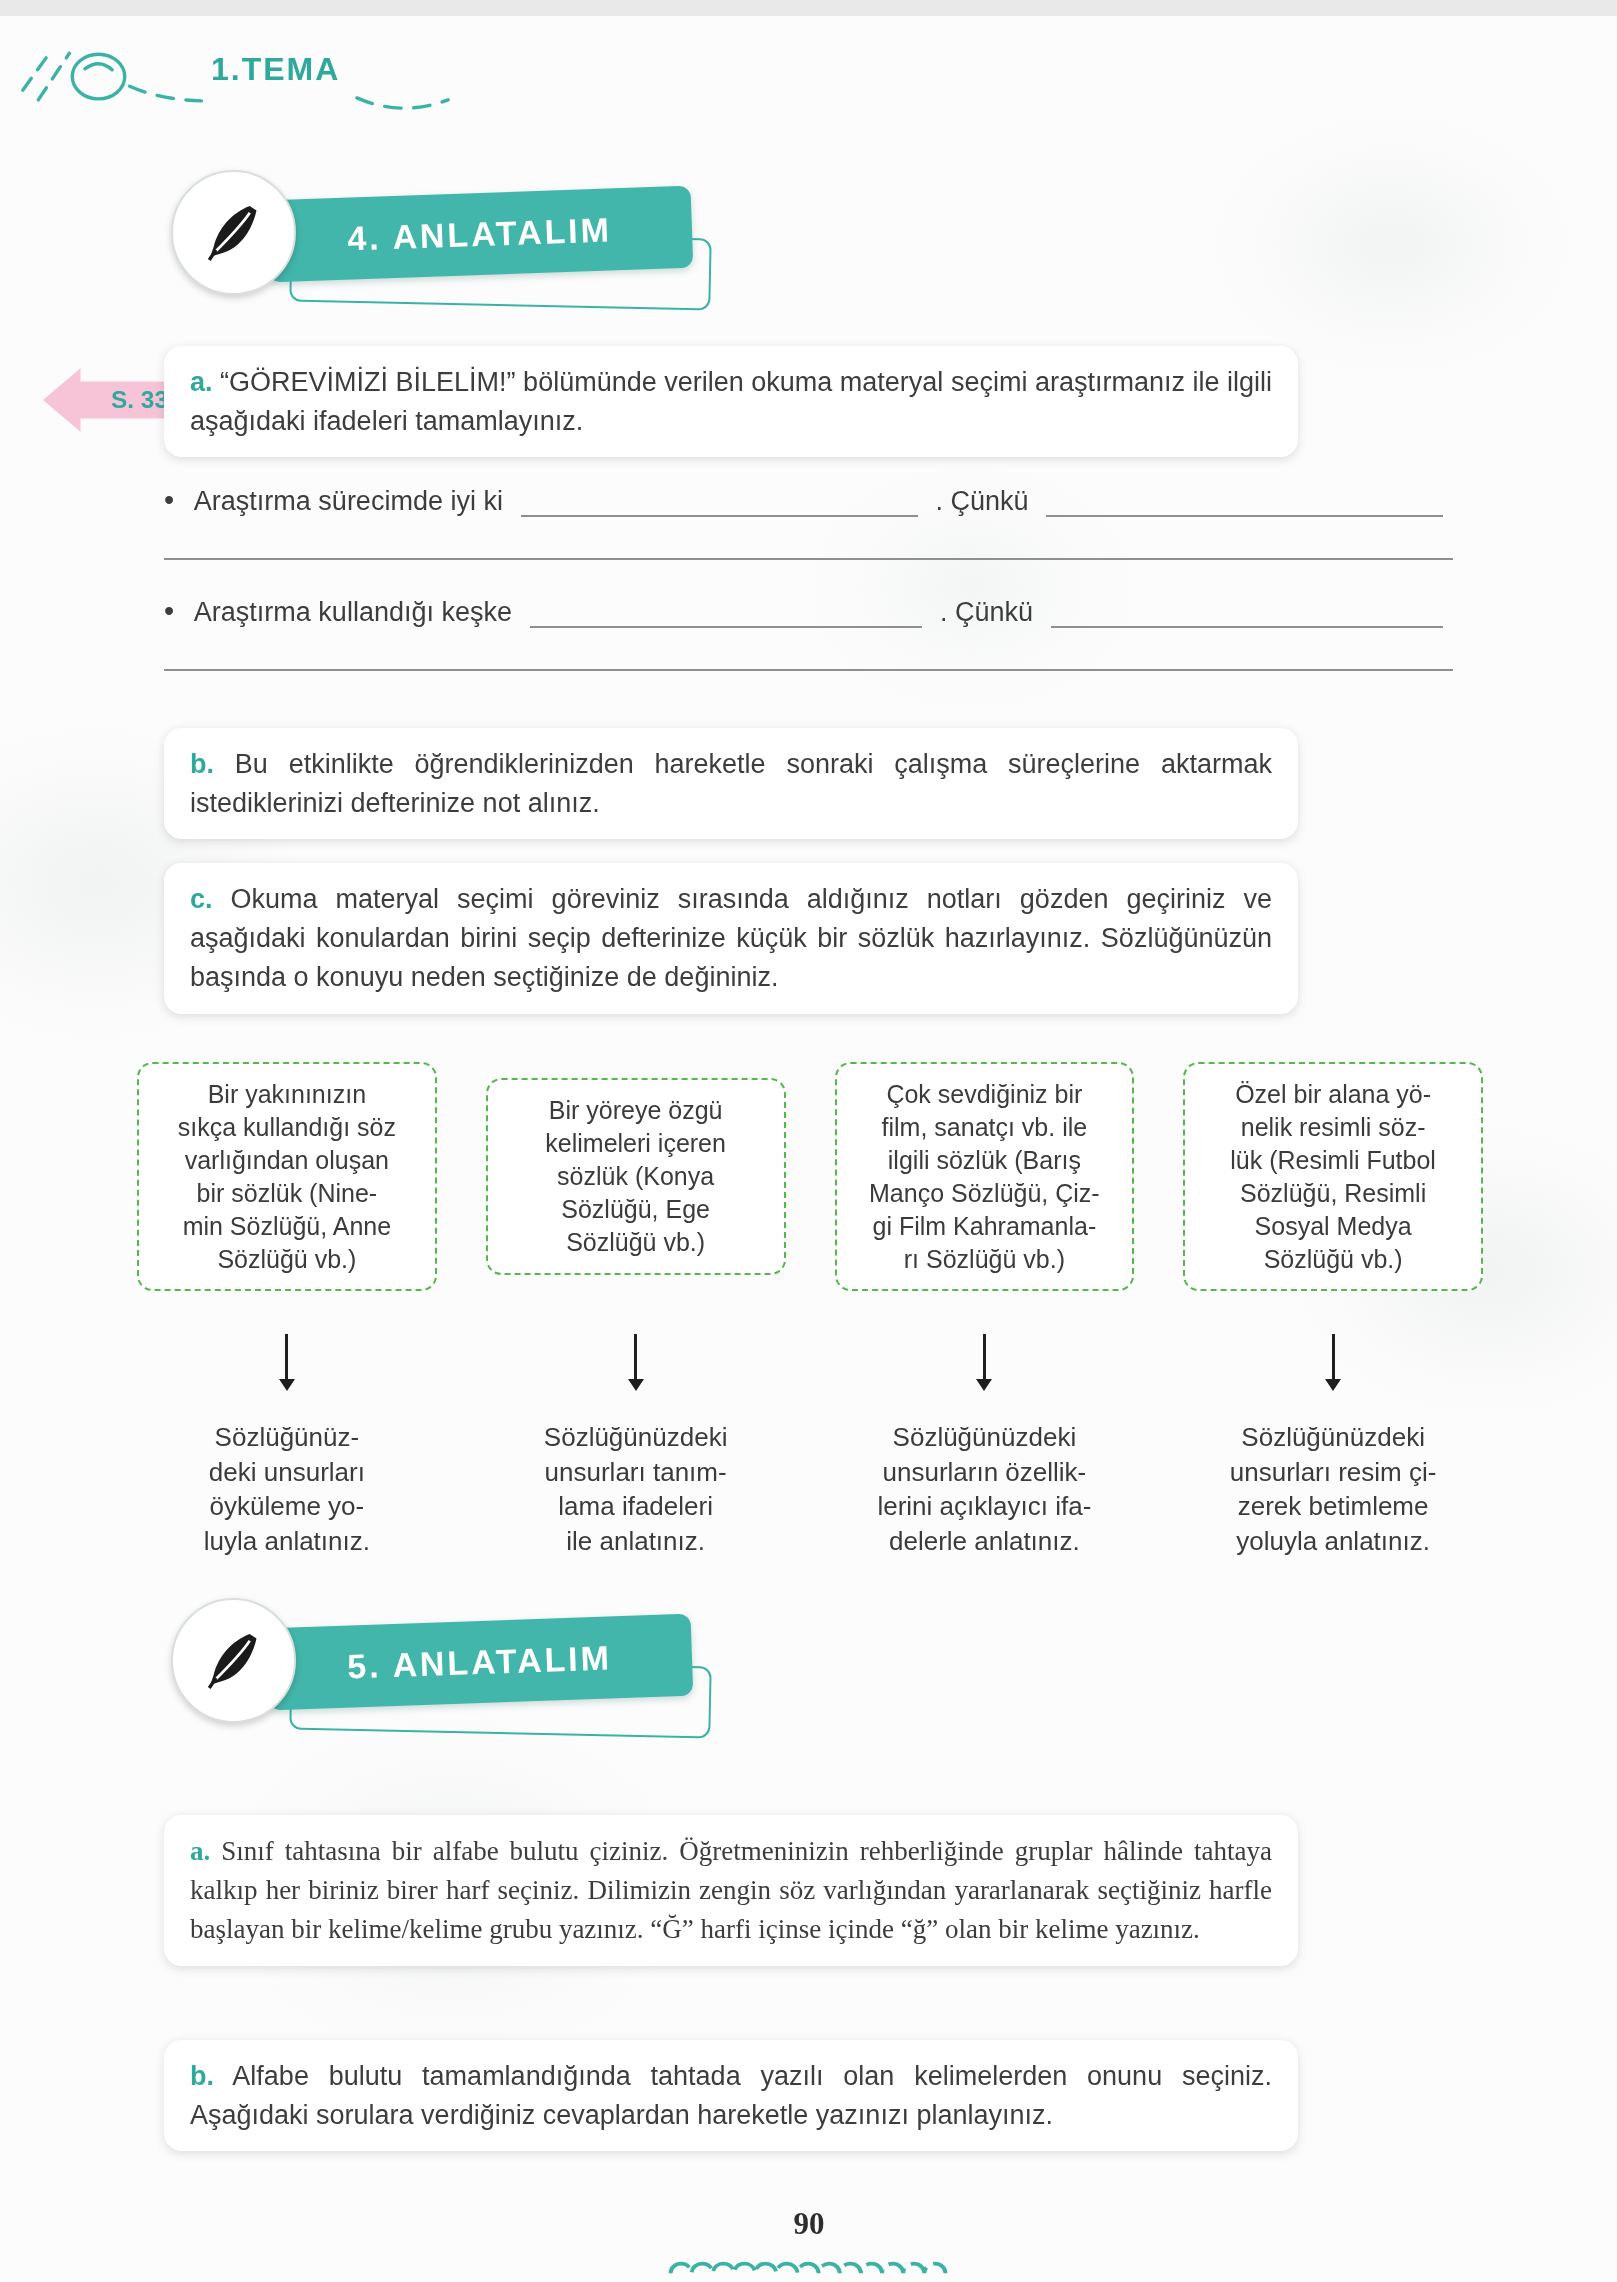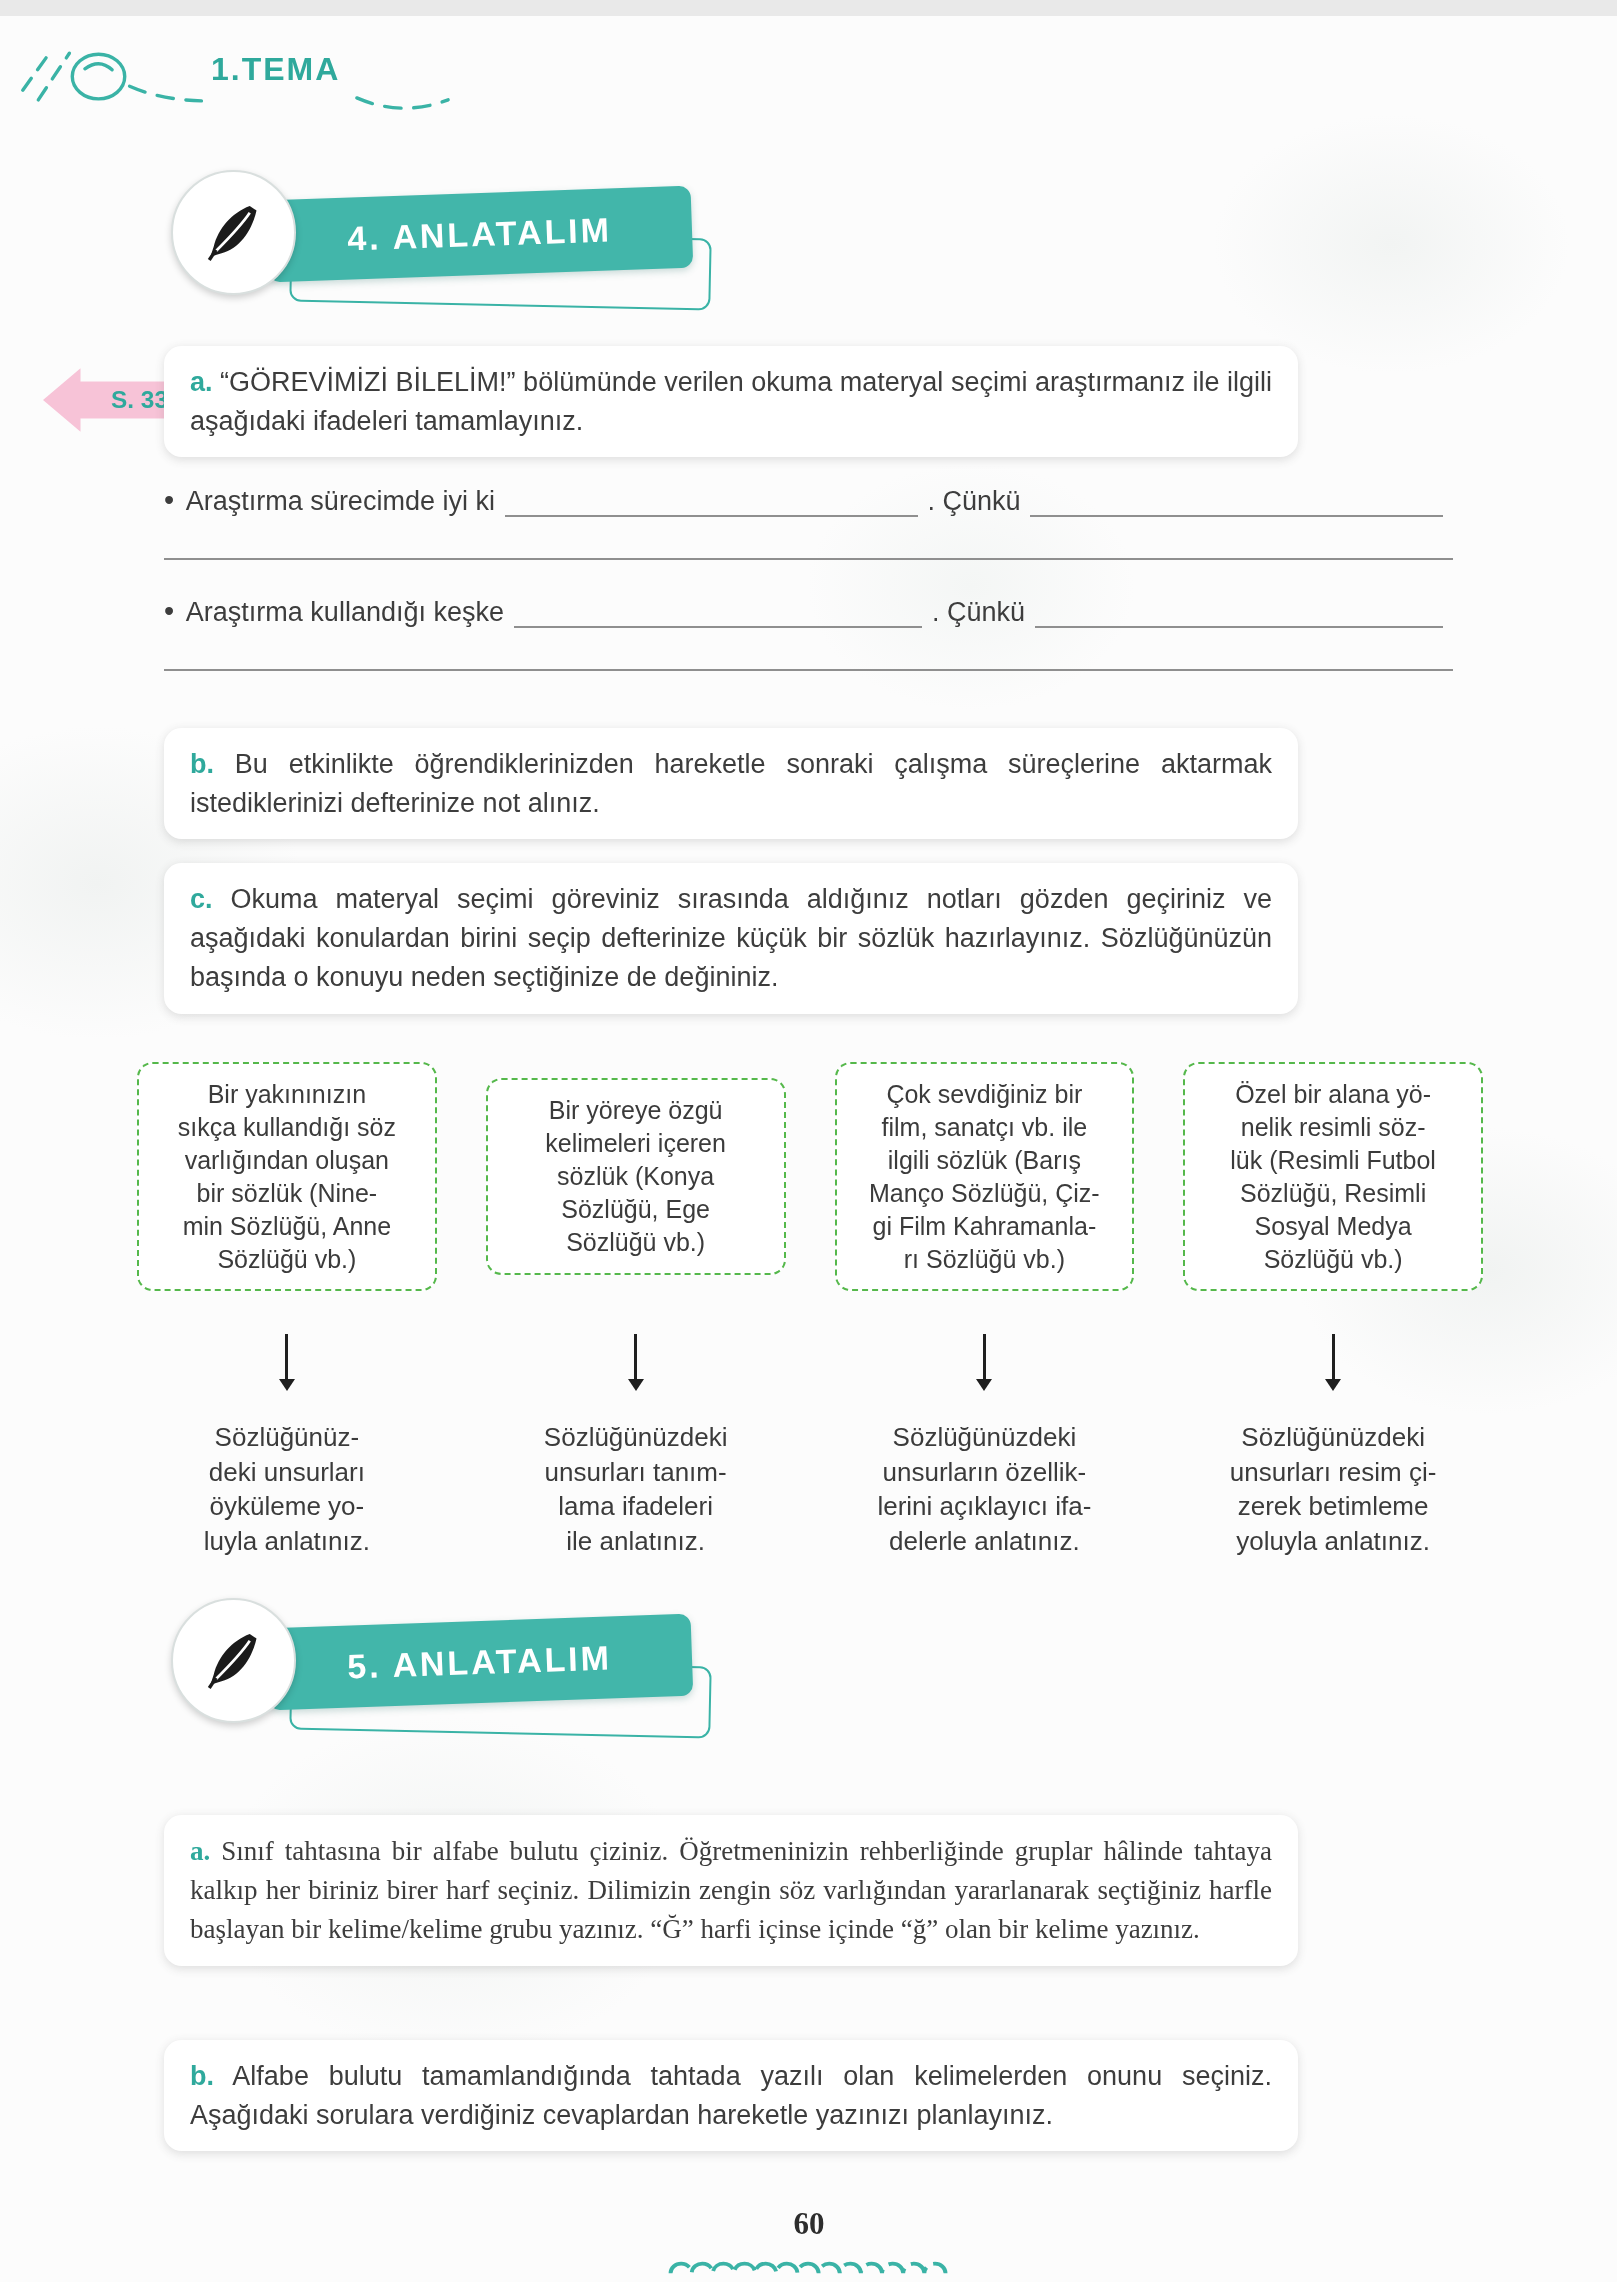--- a/index.html
+++ b/index.html
@@ -61,21 +61,21 @@
     position:absolute; left:164px; width:1134px;
     background:#ffffff; border-radius:17.6px;
     box-shadow:0 2.9px 9.8px rgba(70,70,70,.16);
     padding:16.6px 26px;
     font-size:27px; line-height:1.45; color:#3d3d3d; text-align:justify;
   }
   .lbl { color:#2fa99c; font-weight:bold; }
 
   
   .fills { position:absolute; left:164px; top:458px; width:1289px; color:#3d3d3d; }
-  .fill-row { display:flex; align-items:flex-end; font-size:27px; height:43px; }
+  .fill-row { display:flex; align-items:flex-end; font-size:27px; height:43px;gap:8px; }
   .fill-row .bullet::before { content:"•"; font-size:29px; margin-right:11.7px; color:#3d3d3d; }
   .fill-text { line-height:1.15; white-space:nowrap; }
   .blank { flex:1; border-bottom:2px solid #8f8f8f; height:35px; margin:0 9.8px; }
   .cont-line { border-bottom:2px solid #8f8f8f; height:43px; margin-bottom:25px; }
 
   
   .opt-row { position:absolute; left:137px; width:1346px; display:flex; gap:49px; }
   .opt-row > div { flex:1; display:flex; flex-direction:column; align-items:center; justify-content:center; }
   .boxes-row { top:1014px; height:293px; align-items:center; }
   .opt-box {
@@ -274,19 +274,19 @@
   <div class="card" style="top:1799px;font-family:Liberation Serif, serif;">
     <span class="lbl">a.</span>
     <span>Sınıf tahtasına bir alfabe bulutu çiziniz. Öğretmeninizin rehberliğinde gruplar hâlinde tahtaya kalkıp her biriniz birer harf seçiniz. Dilimizin zengin söz varlığından yararlanarak seçtiğiniz harfle başlayan bir kelime/kelime grubu yazınız. “Ğ” harfi içinse içinde “ğ” olan bir kelime yazınız.</span>
   </div>
 
   <div class="card" style="top:2024px;">
     <span class="lbl">b.</span>
     <span>Alfabe bulutu tamamlandığında tahtada yazılı olan kelimelerden onunu seçiniz. Aşağıdaki sorulara verdiğiniz cevaplardan hareketle yazınızı planlayınız.</span>
   </div>
 
-  <div class="page-number">60</div>
+  <div class="page-number">90</div>
   <svg class="scallops" width="293" height="25" viewBox="0 0 300 26">
     <path d="M6 19 a11 10 0 0 1 22 0 a11 10 0 0 1 22 0 a11 10 0 0 1 22 0 a11 10 0 0 1 22 0 a11 10 0 0 1 22 0 a11 10 0 0 1 22 0 a11 10 0 0 1 22 0 a11 10 0 0 1 22 0 a11 10 0 0 1 22 0 a11 10 0 0 1 22 0 a11 10 0 0 1 22 0 a11 10 0 0 1 22 0 a11 10 0 0 1 22 0" fill="none" stroke="#3ab3a6" stroke-width="4" stroke-dasharray="26 8"></path>
   </svg>
 
 </div>
 
 
 </body></html>

